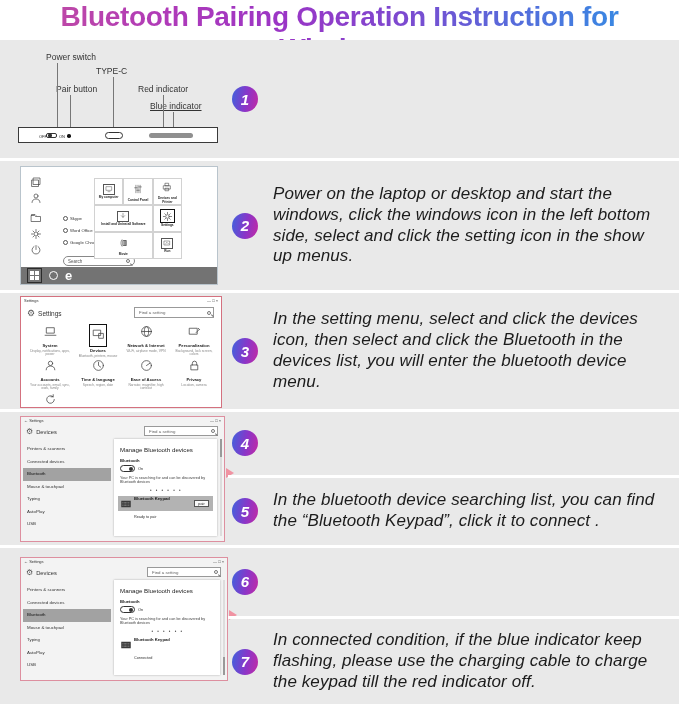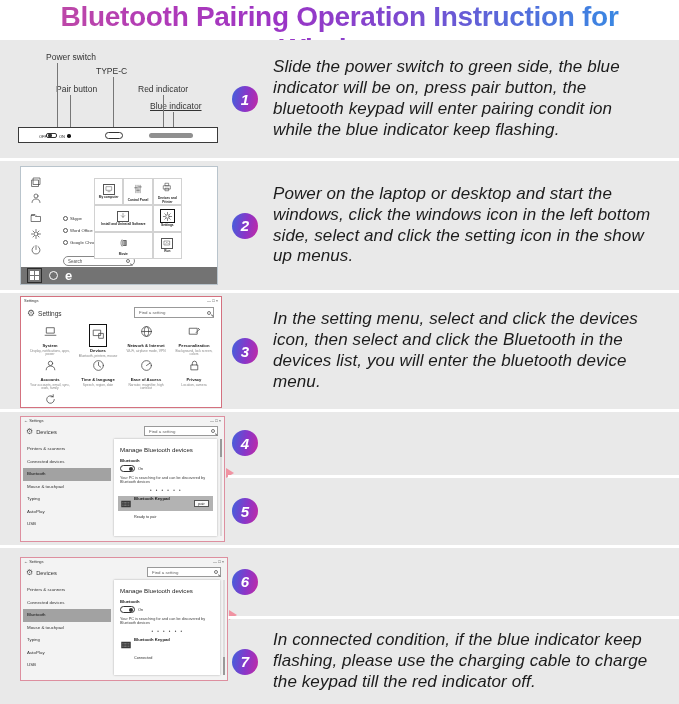--- a/index.html
+++ b/index.html
@@ -158,21 +158,20 @@
         <span class="kb-txt" style="left:20px;">OFF</span>
         <span class="kb-sw"></span>
         <span class="kb-txt" style="left:40px;">ON</span>
         <span class="kb-dot"></span>
         <span class="kb-usb"></span>
         <span class="kb-ind"></span>
       </div>
     </div>
     <div class="step" style="top:0;height:118px;">
       <div class="badge">1</div>
-      <p class="step-text">Slide the power switch to green side, the blue indicator will be on, press pair button, the bluetooth keypad will enter pairing condit ion while the blue indicator keep flashing.</p>
     </div>
   </section>
 
   <section class="band b2">
     <div class="win sm">
 
       <svg class="sm-strip-icon oi" style="top:9px;" width="12" height="12" viewBox="0 0 24 24">
           <rect x="7" y="4" width="13" height="13"></rect>
           <rect x="4" y="8" width="13" height="13"></rect>
         </svg>
@@ -431,20 +430,21 @@
           <span class="thumb" style="top:0;"></span>
         </div>
     </div>
     <span class="arrow" style="left:226px;top:56px;"></span>
     <div class="step" style="top:0;height:62px;">
       <div class="badge">4</div>
     </div>
     <div class="divider" style="top:63px;"></div>
     <div class="step" style="top:66px;height:66px;">
       <div class="badge">5</div>
+      <p class="step-text">In the bluetooth device searching list, you can find the “Bluetooth Keypad”, click it to connect .</p>
     </div>
   </section>
 
   <section class="band b5">
     <div class="win bt" style="left:20px;top:9px;width:208px;height:124px;">
       <div class="tb">
         <span><span>←</span> <span>Settings</span></span>
         <span>—   □   ×</span>
       </div>
       <div class="hdr">

